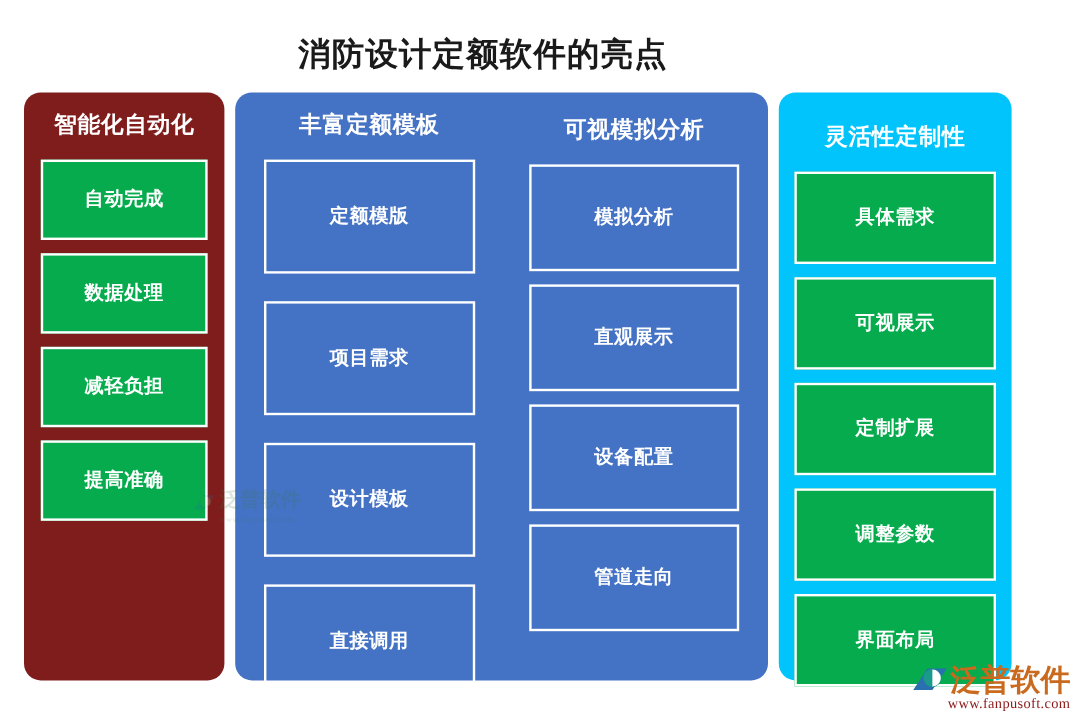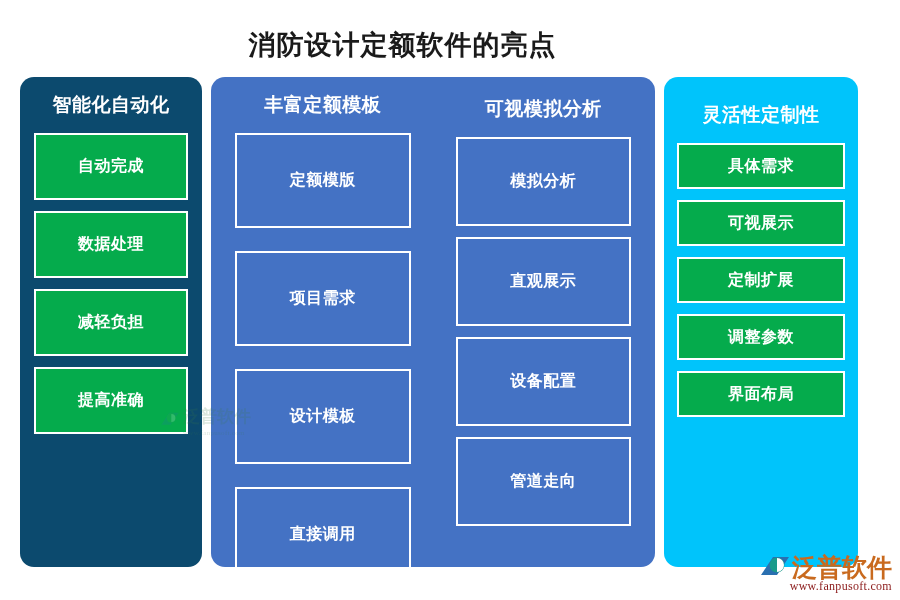--- a/index.html
+++ b/index.html
@@ -47,22 +47,22 @@
     flex-direction: row;
     gap: 9px;
   }
 
   .panel {
     border-radius: 14px;
     box-sizing: border-box;
     position: relative;
   }
   .panel-left {
-    width: 182px;
-    background: #0c4a6e;
+    width: 167px;
+    background: #7f1d1d;
     padding: 0 14px;
   }
   .panel-mid {
     width: 444px;
     background: #4472c4;
     padding: 0 10px;
   }
   .panel-right {
     width: 194px;
     background: #00c4fb;
@@ -91,21 +91,21 @@
     box-sizing: border-box;
     color: #ffffff;
     font-weight: bold;
     font-size: 16px;
     display: flex;
     align-items: center;
     justify-content: center;
     letter-spacing: 0.5px;
     height: 67px;
   }
-  .panel-right .green-box { height: 46px; }
+  .panel-right .green-box { height: 77px; }
 
   
   .mid-cols {
     display: flex;
     flex-direction: row;
     gap: 45px;
     padding: 0 14px;
   }
   .mid-col {
     flex: 1 1 0;

